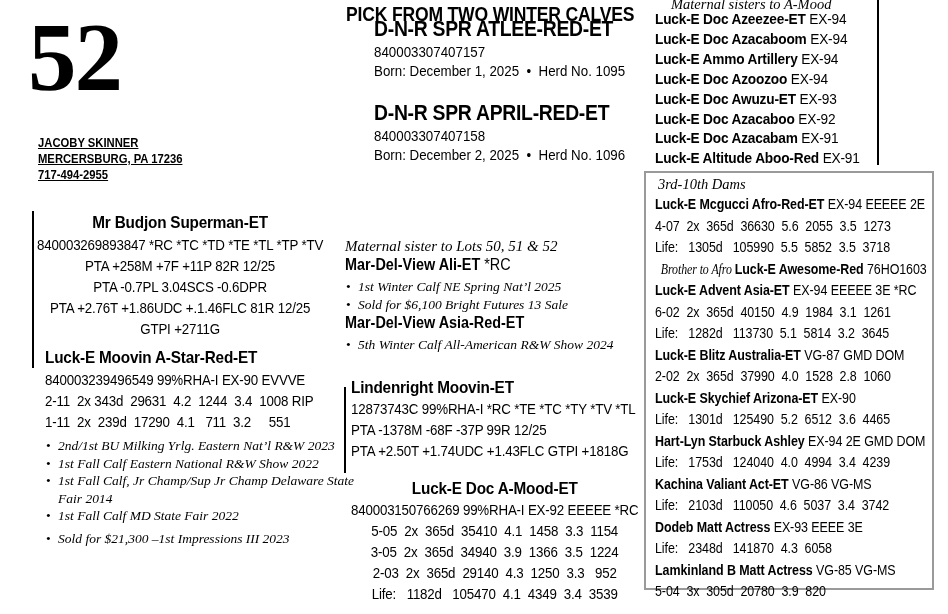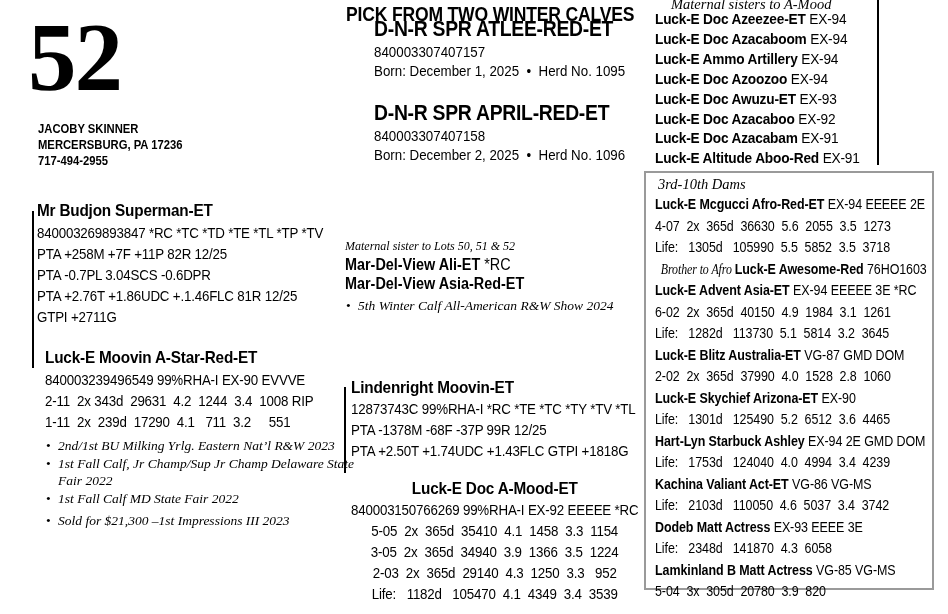--- a/index.html
+++ b/index.html
@@ -5,44 +5,44 @@
   html,body{margin:0;padding:0;background:#fff;}
   #canvas{position:relative;width:948px;height:614px;background:#ffffff;overflow:hidden;
           font-family:"Liberation Sans",sans-serif;color:#000;}
   .abs{position:absolute;}
   .b{font-weight:bold;}
   .cond{transform:scaleX(.9);transform-origin:0 50%;}
   
   #lot{left:28px;top:14px;font-family:"Liberation Serif",serif;font-weight:bold;
        font-size:97px;line-height:88px;letter-spacing:-2px;}
   
-  #consignor{left:38px;top:121px;}
+  #consignor{left:38px;top:135px;text-decoration:underline;}
   #consignor div{font-size:12.5px;line-height:16px;font-weight:bold;letter-spacing:0px;white-space:pre;}
   
   .vline{position:absolute;width:2px;background:#000;}
   #bracket-left{left:32px;top:211px;height:157px;}
   #bracket-mid{left:344px;top:387px;height:86px;}
   .ptitle{font-size:17px;line-height:21px;font-weight:bold;letter-spacing:-0.2px;white-space:pre;margin-bottom:2px;}
   .pline{font-size:14.8px;line-height:21px;white-space:pre;letter-spacing:-0.2px;}
   .iser{font-family:"Liberation Serif",serif;font-style:italic;}
   .bullets{margin-top:4px;}
   .bullet{font-family:"Liberation Serif",serif;font-style:italic;font-size:13.5px;line-height:17.5px;
           position:relative;padding-left:13px;max-width:300px;}
   .bullet::before{content:"\2022";position:absolute;left:1px;font-style:normal;}
   #dam-block .bullets .bullet:last-child{margin-top:5px;}
-  #sire-block{left:37px;top:200px;}
+  #sire-block{left:37px;top:212px;text-align:center;}
   #dam-block{left:37px;top:347px;margin-left:8px;}
   
   #mid-heading{left:346px;top:3px;font-size:19.5px;font-weight:bold;letter-spacing:-0.2px;white-space:pre;}
   #calves{left:374px;top:16px;}
   .calf-name{font-size:21.5px;line-height:27px;font-weight:bold;letter-spacing:-0.3px;white-space:pre;}
   .calf-line{font-size:14.8px;line-height:19px;white-space:pre;}
   .calf-gap{height:19px;}
   #msisters{left:345px;top:237px;}
-  .mnote{font-size:12px;line-height:18px;}
+  .mnote{font-size:15px;line-height:18px;}
   .stitle{font-size:16px;line-height:19px;white-space:pre;}
   .stitle .reg{font-weight:normal;}
   #msisters .bullet{line-height:17.5px;}
   #block2{left:351px;top:377px;}
   #block2 .ptitle{margin-bottom:1px;}
   #block2 .group2{margin-top:16px;text-align:center;}
   
   #r-note{left:671px;top:-5px;font-size:14.5px;line-height:18px;}
   #r-sisters{left:655px;top:9px;}
   .rsist{font-size:15.2px;line-height:19.9px;white-space:pre;letter-spacing:-0.2px;}
@@ -81,41 +81,46 @@
 
   <div class="abs" id="dam-block">
     <div class="ptitle cond">Luck-E Moovin A-Star-Red-ET</div>
     <div>
         <div class="pline cond">840003239496549 99%RHA-I EX-90 EVVVE</div>
         <div class="pline cond">2-11  2x 343d  29631  4.2  1244  3.4  1008 RIP</div>
         <div class="pline cond">1-11  2x  239d  17290  4.1   711  3.2     551</div>
       </div>
     <div class="bullets">
         <div class="bullet">2nd/1st BU Milking Yrlg. Eastern Nat’l R&amp;W 2023</div>
-        <div class="bullet">1st Fall Calf, Jr Champ/Sup Jr Champ Delaware State Fair 2022</div>
+        <div class="bullet">1st Fall Calf Eastern National R&amp;W Show 2022</div>
+        <div class="bullet">1st Fall Calf, Jr Champ/Sup Jr Champ Delaware State Fair 2014</div>
         <div class="bullet">1st Fall Calf MD State Fair 2022</div>
         <div class="bullet">Sold for $21,300 –1st Impressions III 2023</div>
       </div>
   </div>
 
   <div class="abs cond" id="mid-heading">PICK FROM TWO WINTER CALVES</div>
 
   <div class="abs" id="calves">
     <div class="calf-name cond">D-N-R SPR ATLEE-RED-ET</div>
     <div class="calf-line cond">840003307407157</div>
     <div class="calf-line cond">Born: December 1, 2025  •  Herd No. 1095</div>
     <div class="calf-gap"></div>
     <div class="calf-name cond">D-N-R SPR APRIL-RED-ET</div>
     <div class="calf-line cond">840003307407158</div>
     <div class="calf-line cond">Born: December 2, 2025  •  Herd No. 1096</div>
   </div>
 
   <div class="abs" id="msisters">
     <div class="iser mnote">Maternal sister to Lots 50, 51 &amp; 52</div>
     <div class="stitle cond"><span class="b">Mar-Del-View Ali-ET</span><span class="reg"> *RC</span></div>
+    <div class="bullets">
+        <div class="bullet">1st Winter Calf NE Spring Nat’l 2025</div>
+        <div class="bullet">Sold for $6,100 Bright Futures 13 Sale</div>
+      </div>
     <div class="stitle cond"><span class="b">Mar-Del-View Asia-Red-ET</span><span class="reg"></span></div>
     <div class="bullets">
         <div class="bullet">5th Winter Calf All-American R&amp;W Show 2024</div>
       </div>
   </div>
 
   <div class="vline" id="bracket-mid"></div>
 
   <div class="abs" id="block2">
     <div class="ptitle cond">Lindenright Moovin-ET</div>

